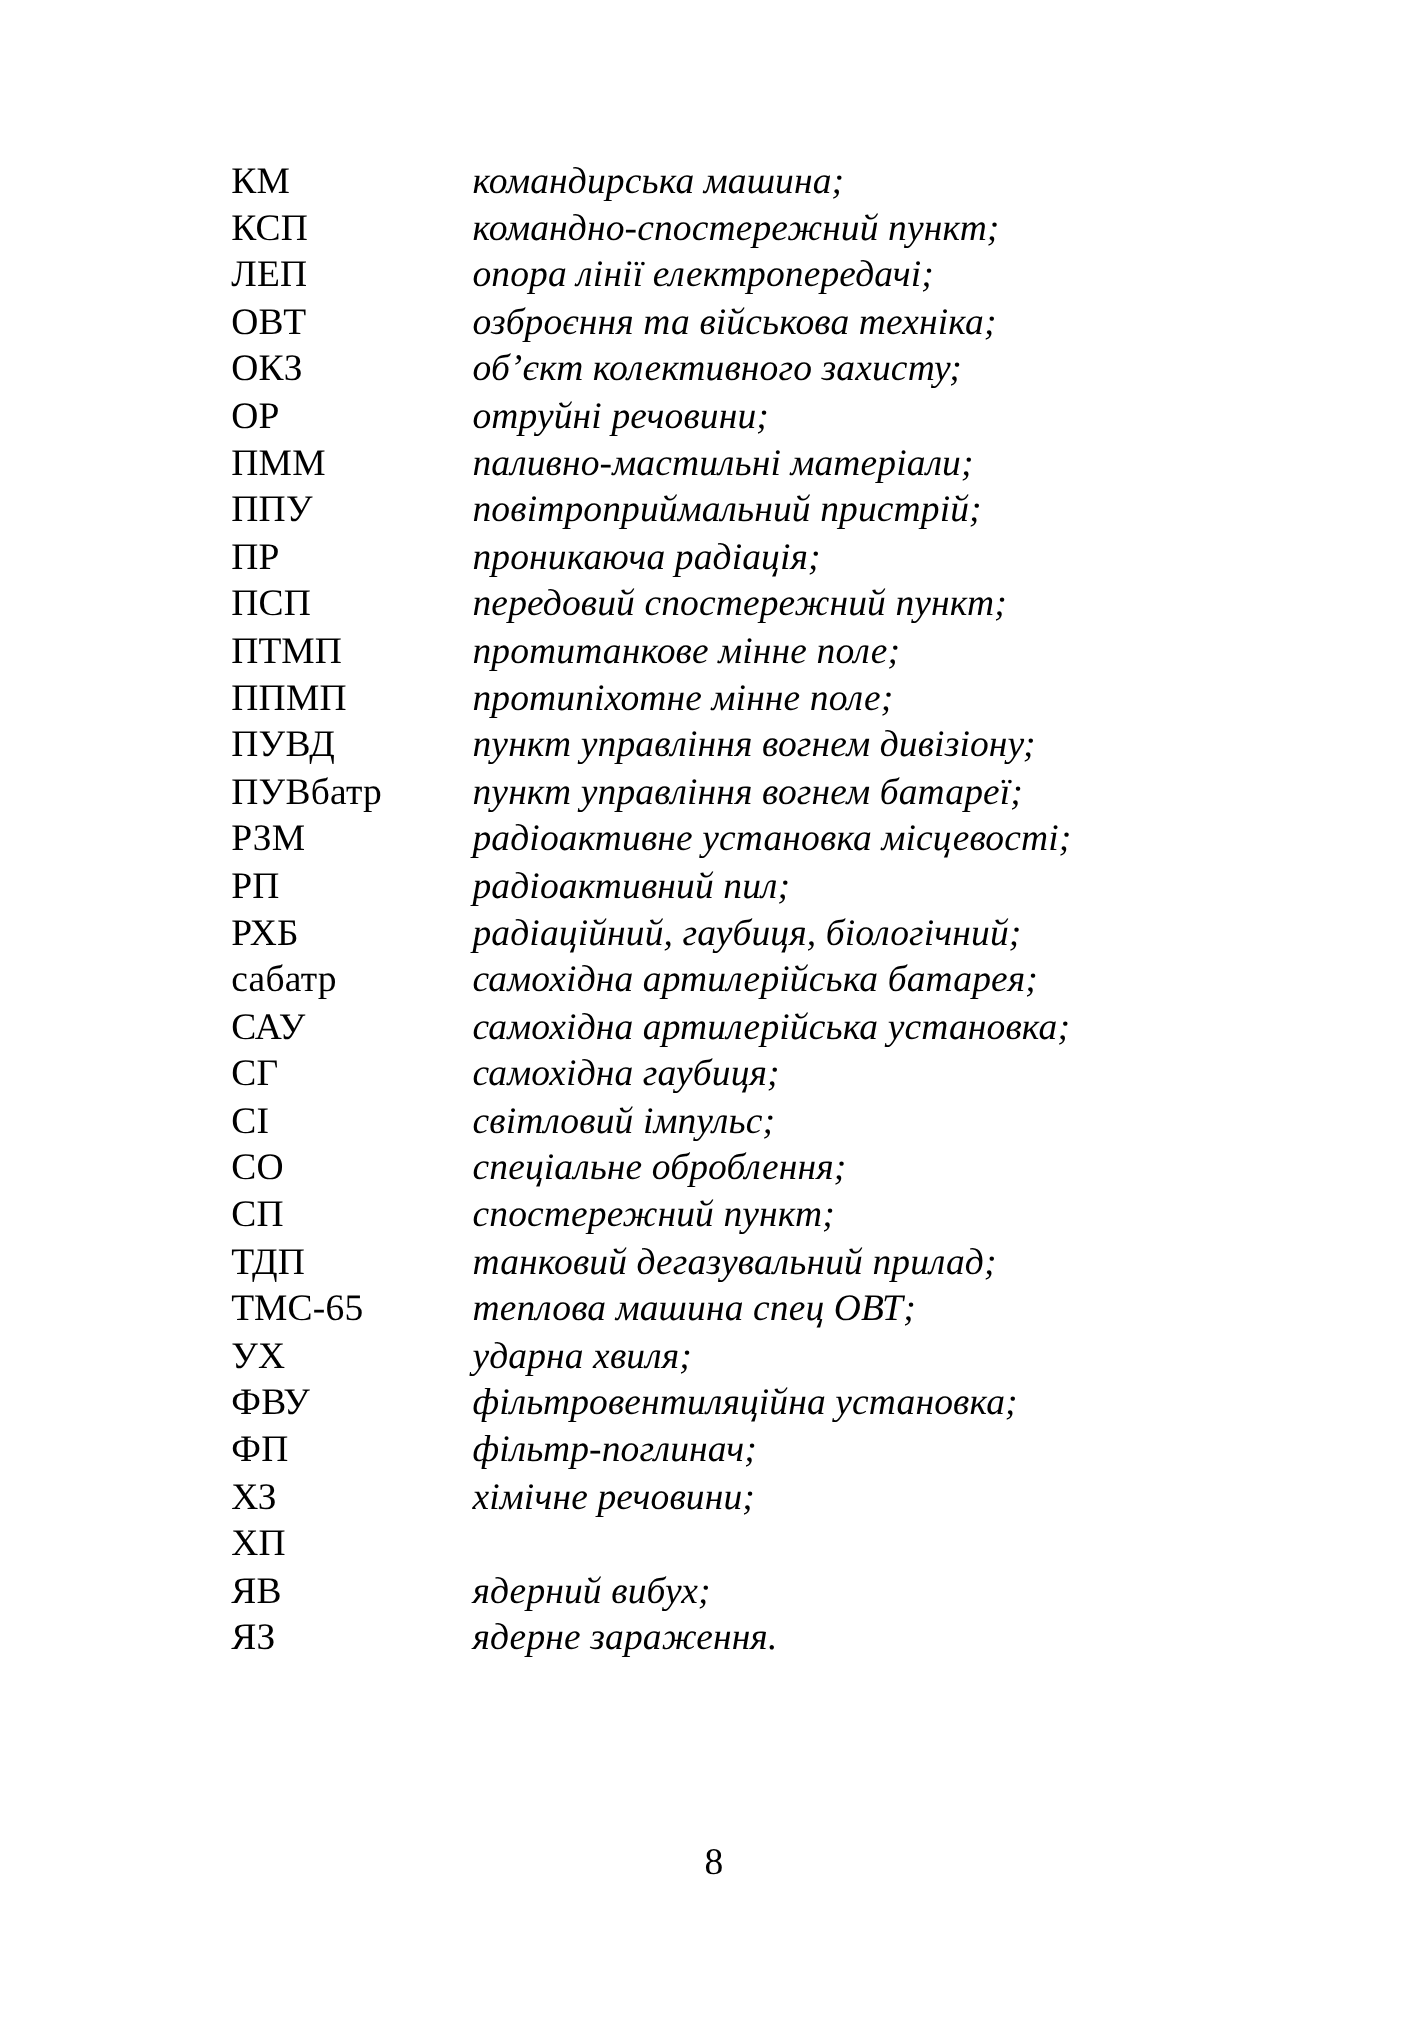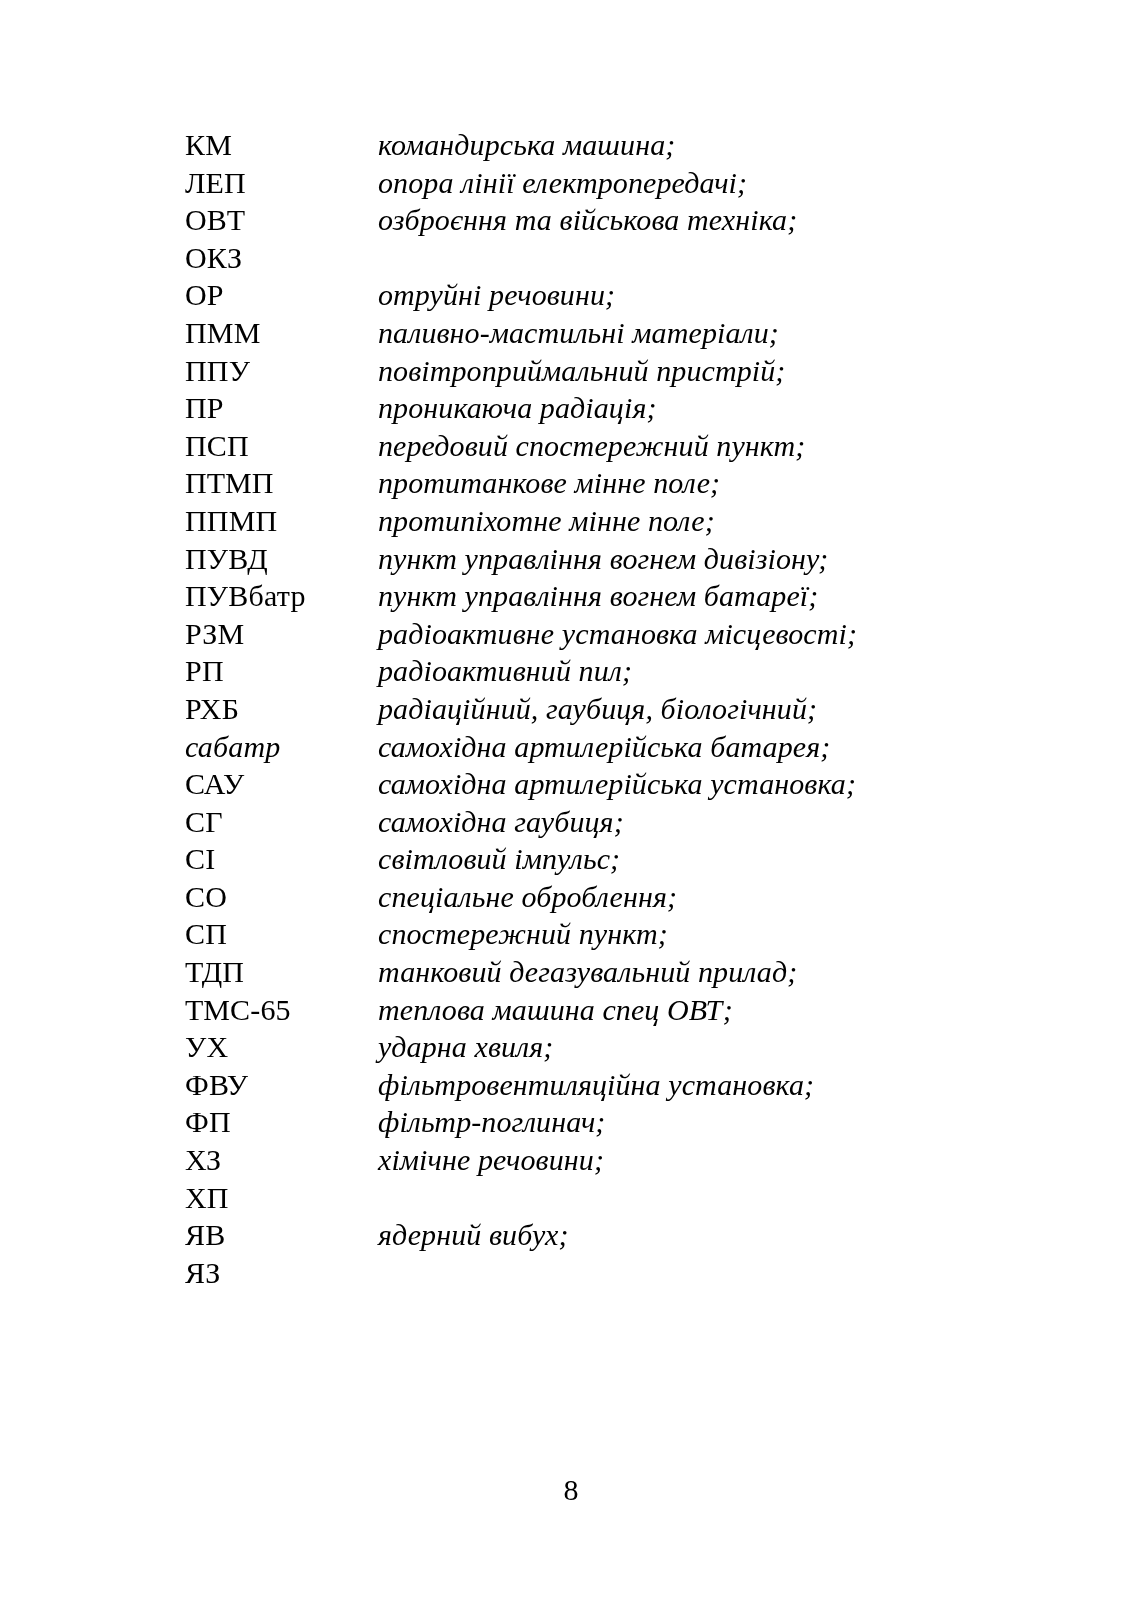--- a/index.html
+++ b/index.html
@@ -39,21 +39,20 @@
     white-space: nowrap;
   }
 
   .abbr {
     flex: 0 0 193px;
     width: 193px;
     letter-spacing: 0.2px;
   }
 
   .abbr.italic {
-    font-style: italic;
   }
 
   .defn {
     flex: 1 1 auto;
     letter-spacing: 0.1px;
     font-style: italic;
   }
 
   .page-number {
     position: absolute;
@@ -69,29 +68,34 @@
 <body>
 
 <div class="page">
 
   <div class="glossary">
       <div class="entry">
         <span class="abbr">КМ</span>
         <span class="defn">командирська машина;</span>
       </div>
       <div class="entry">
+        <span class="abbr">КСП</span>
+        <span class="defn">командно-спостережний пункт;</span>
+      </div>
+      <div class="entry">
         <span class="abbr">ЛЕП</span>
         <span class="defn">опора лінії електропередачі;</span>
       </div>
       <div class="entry">
         <span class="abbr">ОВТ</span>
         <span class="defn">озброєння та військова техніка;</span>
       </div>
       <div class="entry">
         <span class="abbr">ОКЗ</span>
+        <span class="defn">об’єкт колективного захисту;</span>
       </div>
       <div class="entry">
         <span class="abbr">ОР</span>
         <span class="defn">отруйні речовини;</span>
       </div>
       <div class="entry">
         <span class="abbr">ПММ</span>
         <span class="defn">паливно-мастильні матеріали;</span>
       </div>
       <div class="entry">
@@ -184,18 +188,19 @@
       </div>
       <div class="entry">
         <span class="abbr">ХП</span>
       </div>
       <div class="entry">
         <span class="abbr">ЯВ</span>
         <span class="defn">ядерний вибух;</span>
       </div>
       <div class="entry">
         <span class="abbr">ЯЗ</span>
+        <span class="defn">ядерне зараження.</span>
       </div>
     </div>
 
   <div class="page-number">8</div>
 
 </div>
 
 </body></html>

